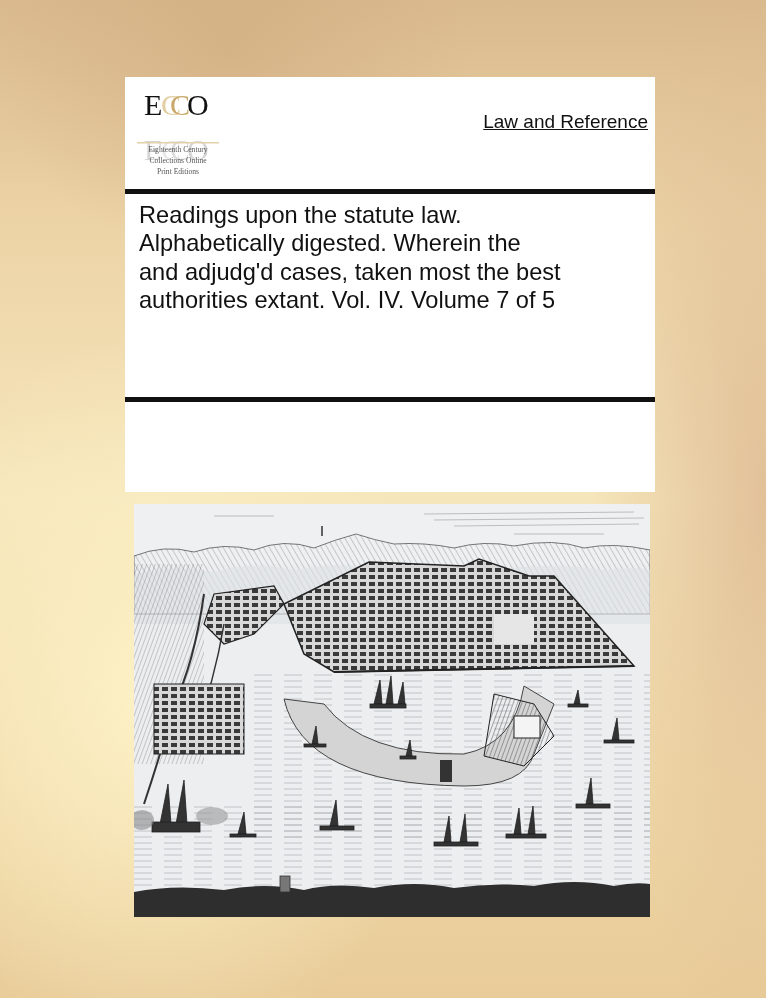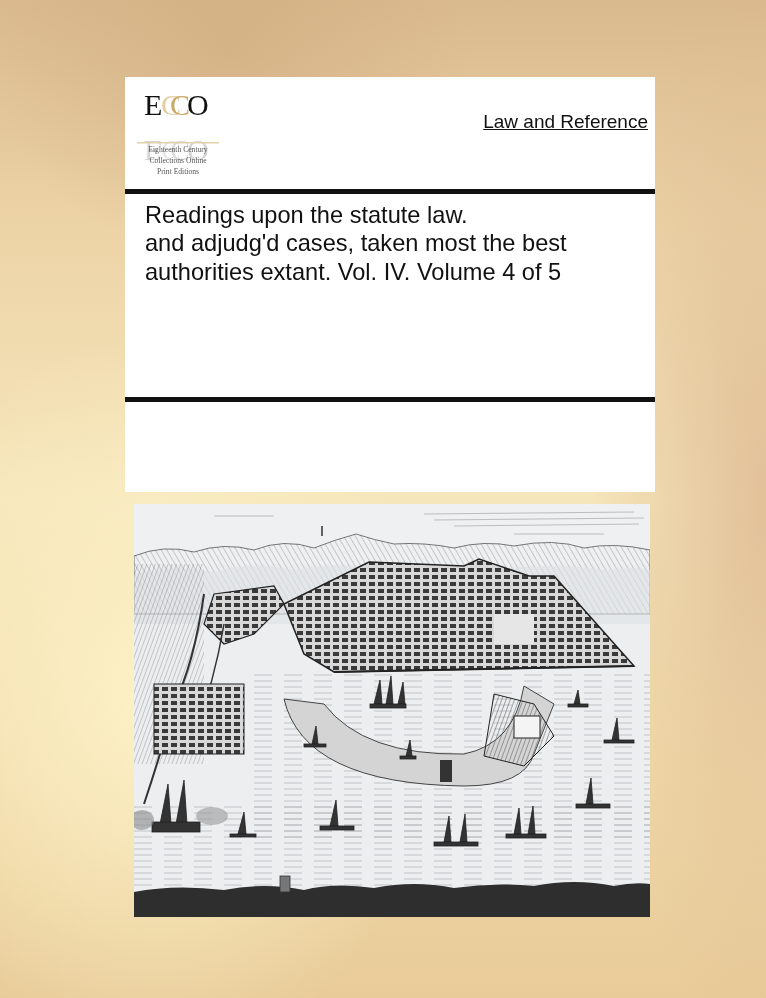--- a/index.html
+++ b/index.html
@@ -51,21 +51,21 @@
       position: absolute;
       left: 0;
       width: 530px;
       height: 5px;
       background: #111;
     }
     .rule.r1 { top: 112px; }
     .rule.r2 { top: 320px; }
     .title {
       position: absolute;
-      left: 20px;
+      left: 14px;
       top: 124px;
       width: 520px;
       font-size: 23.6px;
       line-height: 28.3px;
       color: #111;
     }
     .author {
       position: absolute;
       left: 7px;
       top: 352px;
@@ -113,22 +113,23 @@
         <text x="41" y="85" text-anchor="middle" font-family="Liberation Serif, serif" font-size="7.6" fill="#555">Print Editions</text>
       </svg>
     </div>
 
     <div class="series-label">Law and Reference</div>
 
     <div class="rule r1"></div>
 
     <div class="title">
       <div>Readings upon the statute law.</div>
+      <div>Alphabetically digested. Wherein the</div>
       <div>and adjudg'd cases, taken most the best</div>
-      <div>authorities extant. Vol. IV. Volume 4 of 5</div>
+      <div>authorities extant. Vol. IV. Volume 7 of 5</div>
     </div>
 
     <div class="rule r2"></div>
 
   </div>
 
   <div class="engraving">
     <svg width="516" height="413" viewBox="0 0 516 413">
       <defs>
         <pattern id="hatch" width="4" height="4" patternUnits="userSpaceOnUse" patternTransform="rotate(20)">

